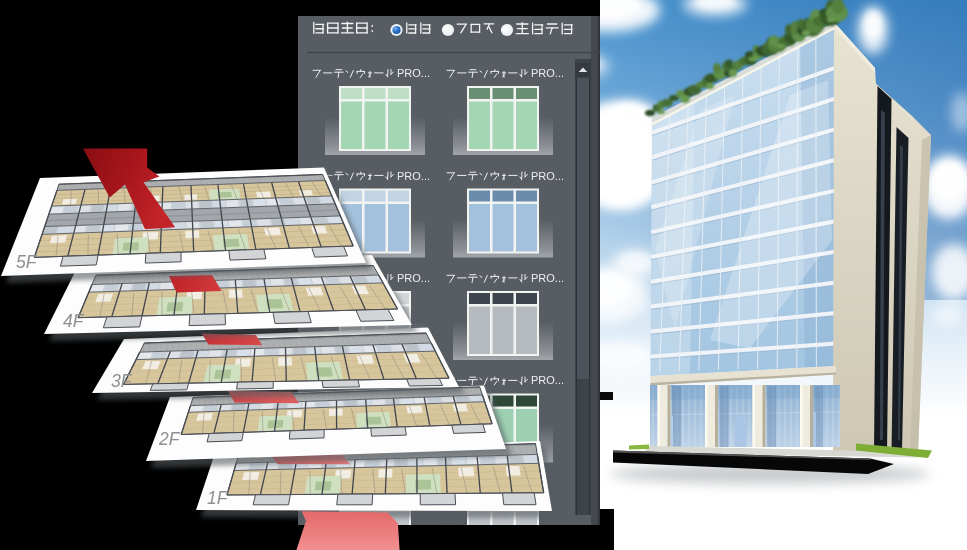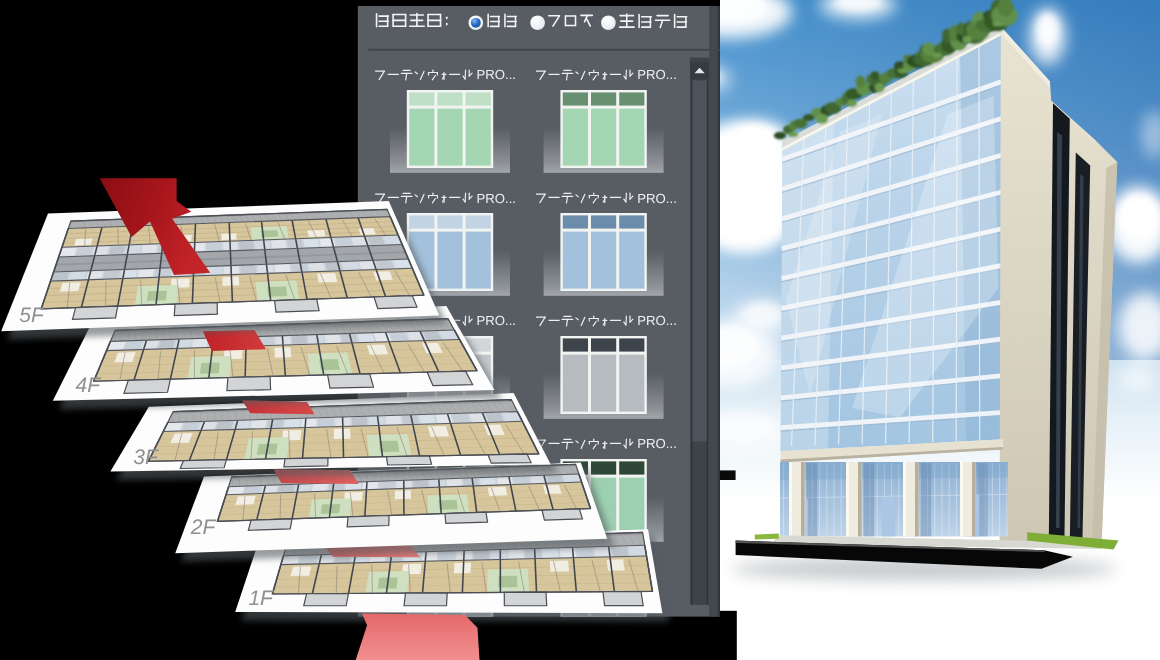--- a/index.html
+++ b/index.html
@@ -236,21 +236,21 @@
       <rect x="210" y="385" width="3" height="62" fill="#b5af9c"></rect>
       <rect x="200" y="385" width="2.5" height="62" fill="#fbf9f0"></rect>
       <path d="M48,446 L318,452 L318,457.5 L44,453 Z" fill="#d9d9d3"></path>
       <path d="M29,445.5 L49,444.5 L49,449 L29,449.5 Z" fill="#8ab83e"></path>
       <path d="M256,443.5 L332,450.5 L328,458 L256,450.5 Z" fill="#7fae37"></path>
       <ellipse cx="170" cy="474" rx="160" ry="10" fill="#9ba1a6" opacity="0.55" filter="url(#bl6)"></ellipse>
       <path d="M13,450.5 L270,458.5 L294,464 L268,474 L13,462.5 Z" fill="#070707"></path>
       <path d="M13,450.5 L270,458.5 L271,460 L13,452.5 Z" fill="#525252"></path>
     </svg></div>
 
-<div class="abs" style="left:298px;top:5px;width:302px;height:509px;"><svg width="302" height="509" viewBox="0 0 302 509">
+<div class="abs" style="left:298px;top:16px;width:302px;height:509px;"><svg width="302" height="509" viewBox="0 0 302 509">
       <defs>
         <linearGradient id="glow" x1="0" y1="0" x2="0" y2="1">
           <stop offset="0" stop-color="#aeb2b6" stop-opacity="0"></stop>
           <stop offset="0.8" stop-color="#b2b6ba" stop-opacity="0.6"></stop>
           <stop offset="1" stop-color="#bcc0c4" stop-opacity="0.75"></stop>
         </linearGradient>
         <radialGradient id="rblue" cx="0.35" cy="0.3" r="0.9">
           <stop offset="0" stop-color="#7db8f0"></stop>
           <stop offset="0.45" stop-color="#2a6fc8"></stop>
           <stop offset="1" stop-color="#124a92"></stop>

